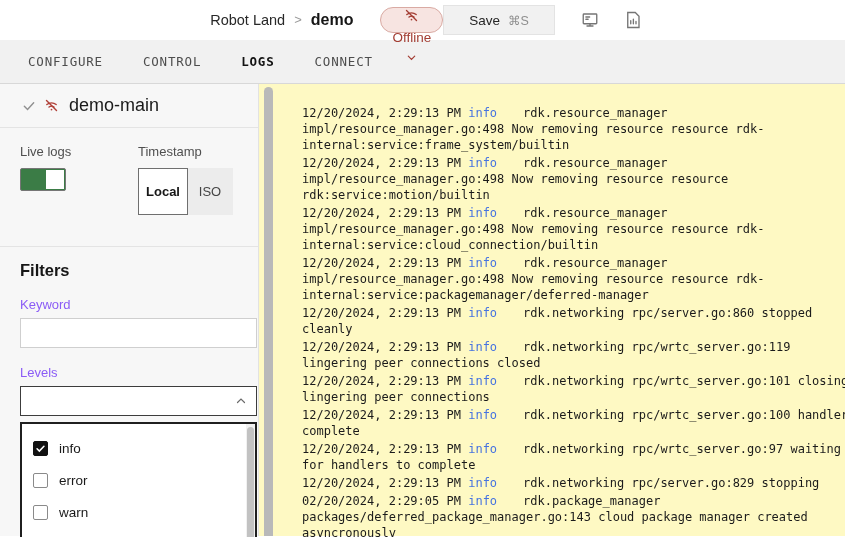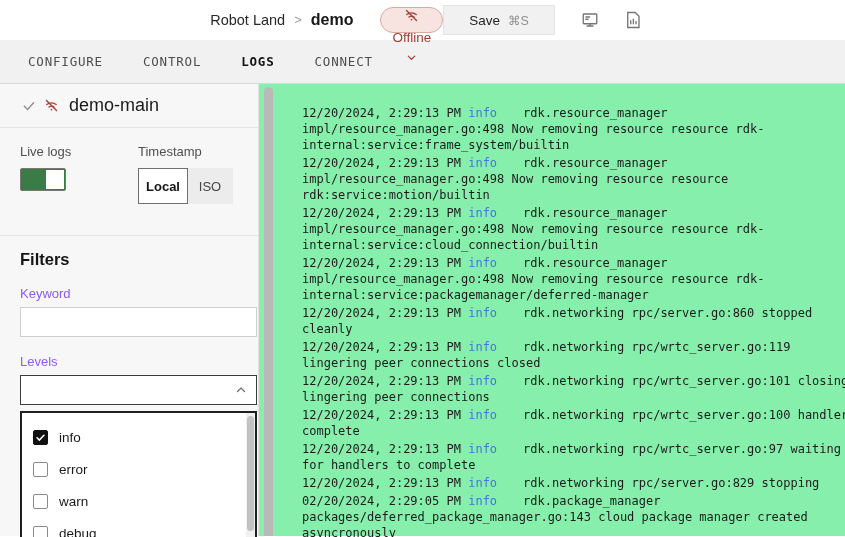--- a/index.html
+++ b/index.html
@@ -29,36 +29,36 @@
   .tabbar { height:44px; background:#f1f1f1; border-bottom:1px solid #d8d8d8;
     display:flex; align-items:center; gap:40px; padding:0 28px;
     font-family:"DejaVu Sans Mono", monospace; }
   .tab { font-size:12.5px; letter-spacing:0.8px; color:#4d4d4d; cursor:pointer; }
   .tab.active { color:#121212; font-weight:bold; }
 
   
   .content { display:flex; height:452px; }
   .sidebar { width:259px; background:#f7f7f7; border-right:1px solid #e2e2e2;
     position:relative; }
-  .main { flex:1; background:#86efac; position:relative; }
+  .main { flex:1; background:#fef9c3; position:relative; }
 
   
   .part-header { height:44px; display:flex; align-items:center; gap:8px;
     padding:0 22px; border-bottom:1px solid #e4e4e4; cursor:pointer; }
   .part-header .name { font-size:18px; color:#1a1a1a; margin-left:2px; }
   .controls { padding:16px 20px 31px; border-bottom:1px solid #e4e4e4;
     display:flex; }
   .ctl-label { font-size:13px; color:#4f4f4f; margin-bottom:9px; }
   .col-live { width:118px; }
   .toggle { width:46px; height:23px; background:#3b7c46; border:1px solid #767676;
     border-radius:2px; position:relative; cursor:pointer; }
   .toggle .knob { position:absolute; top:1px; right:1px; bottom:1px; width:18px;
     background:#fff; }
   .seg { display:flex; }
-  .seg-btn { height:36px; font-size:13px; display:flex; align-items:center;
+  .seg-btn { height:47px; font-size:13px; display:flex; align-items:center;
     justify-content:center; cursor:pointer; }
   .seg-btn.sel { width:50px; background:#fff; border:1px solid #6f6f6f;
     color:#161616; font-weight:bold; }
   .seg-btn.unsel { width:45px; background:#ececec; border:1px solid #ececec;
     border-left:none; color:#454545; }
   .filters { padding:14px 20px 0; }
   .filters h2 { font-size:16.5px; color:#161616; font-weight:bold; }
   .f-label { font-size:13px; color:#8b5cf6; margin-top:17px; margin-bottom:6px; }
   .keyword-input { width:237px; height:30px; border:1px solid #cfcfcf;
     background:#fff; padding:0 8px; font-size:13px; color:#222; outline:none; }

